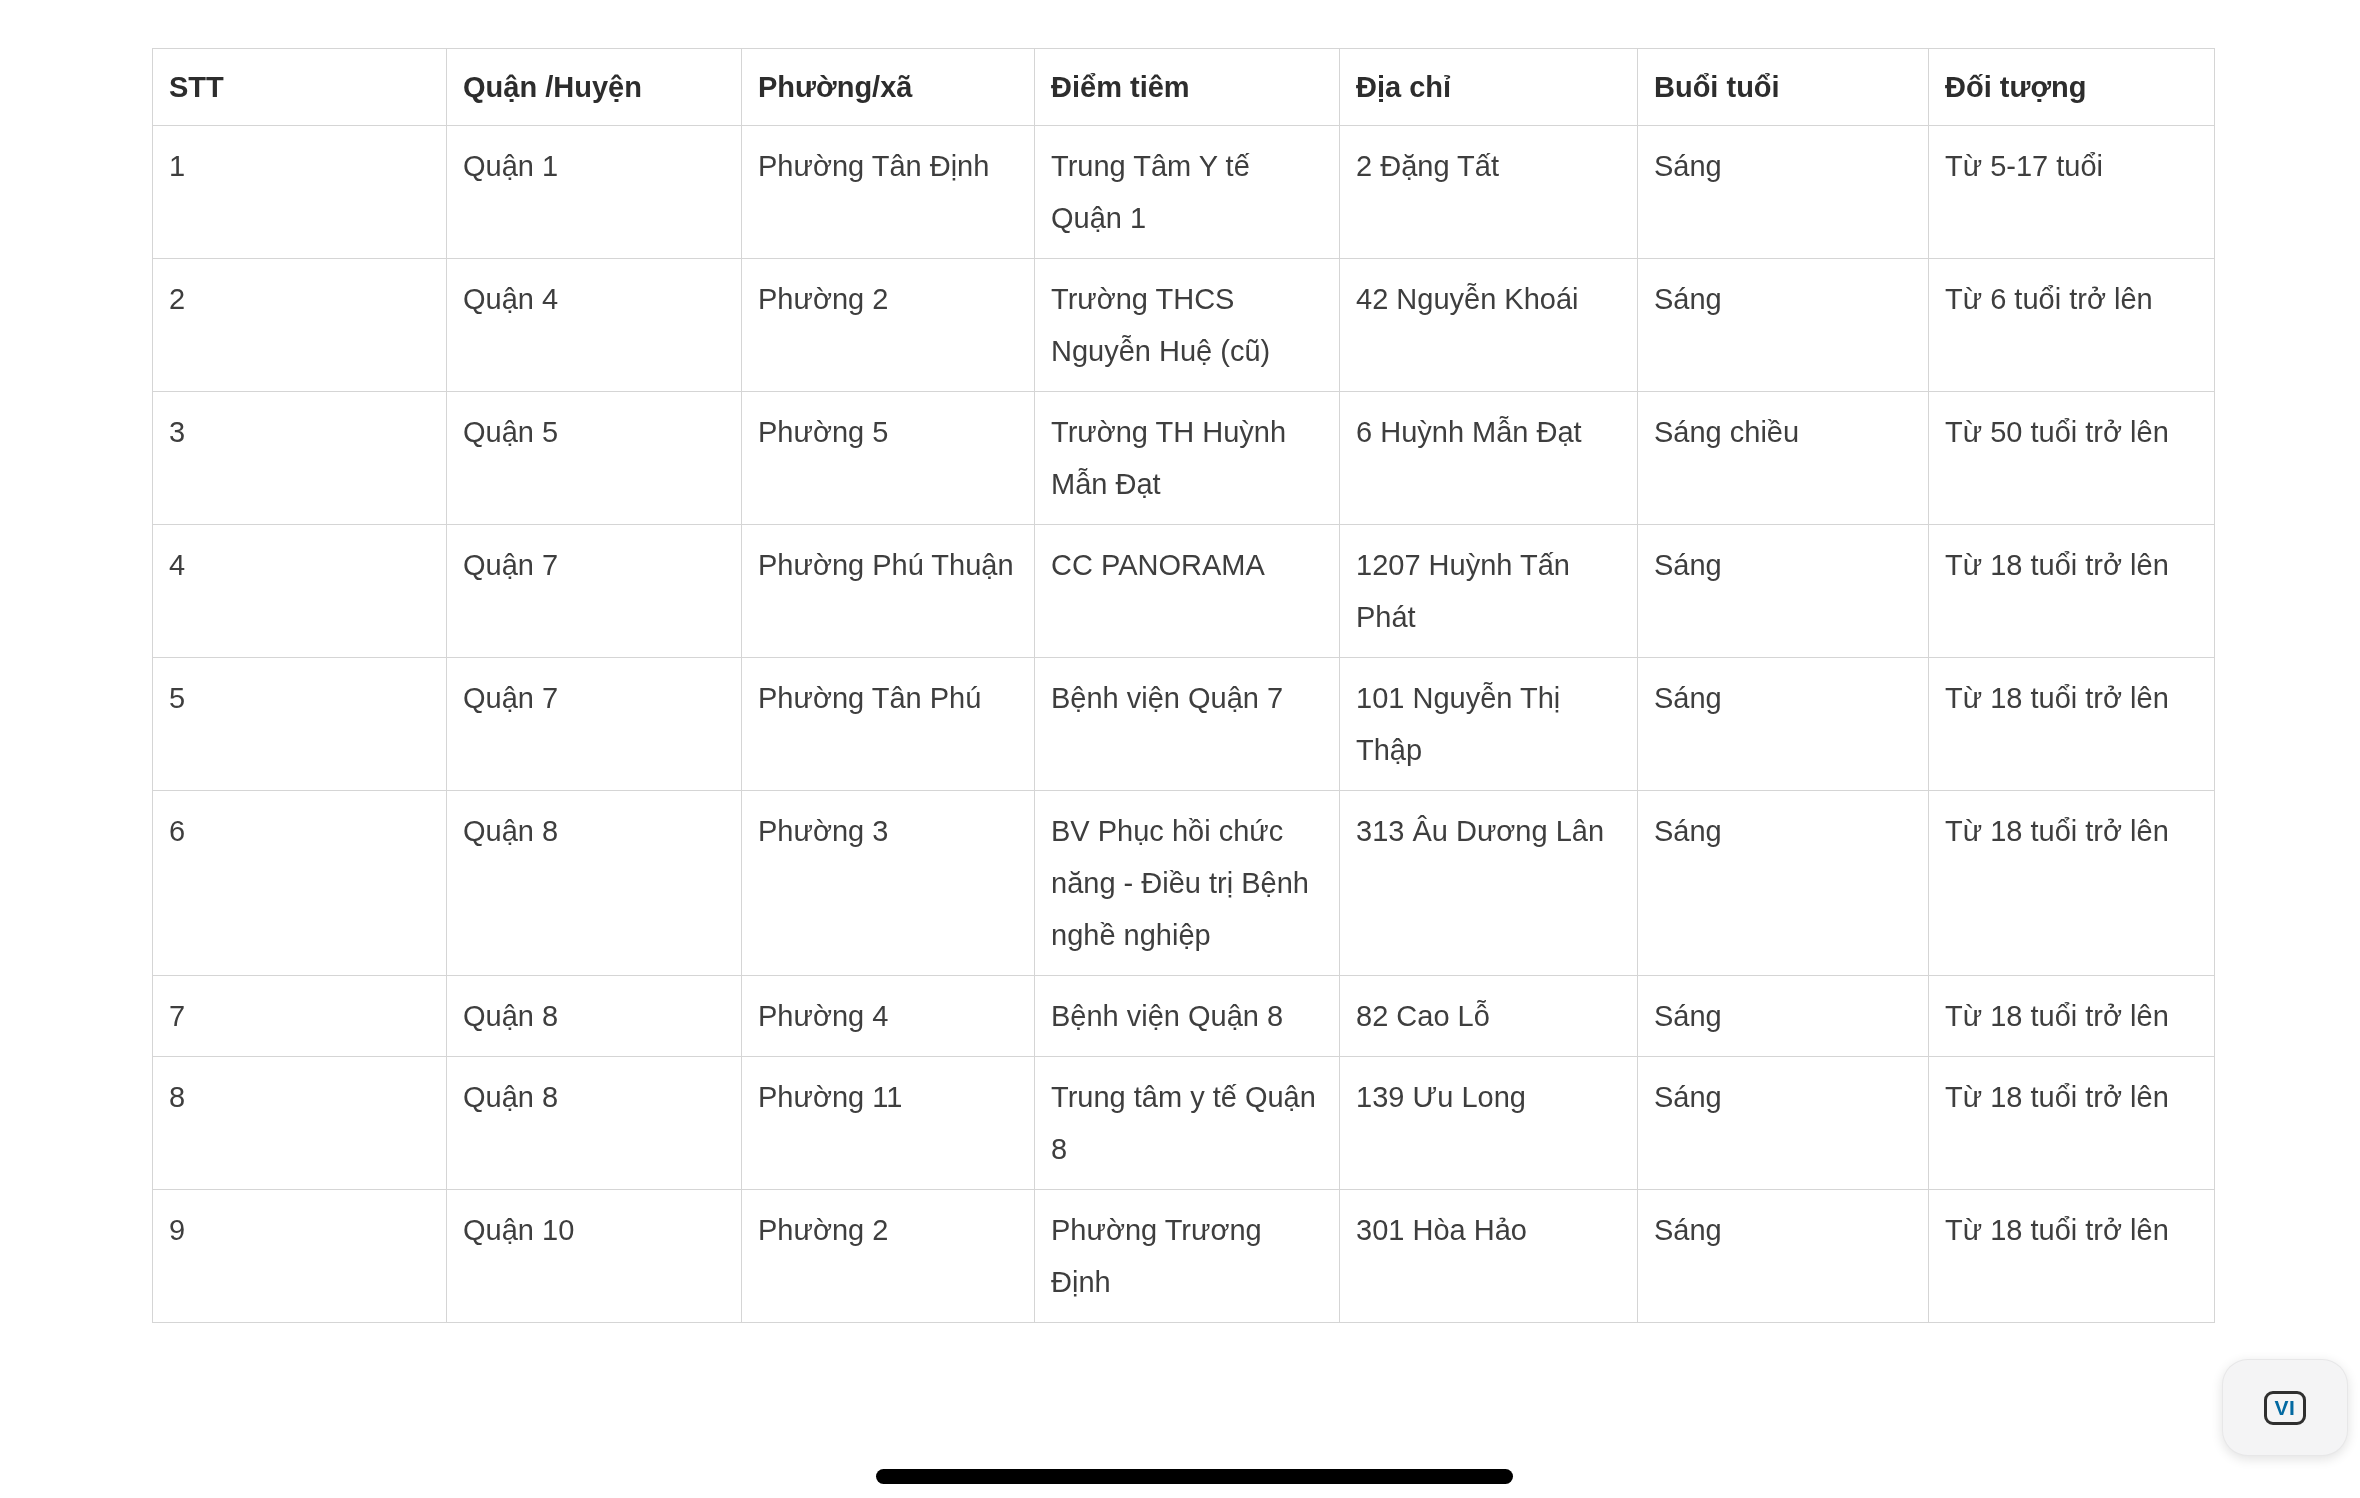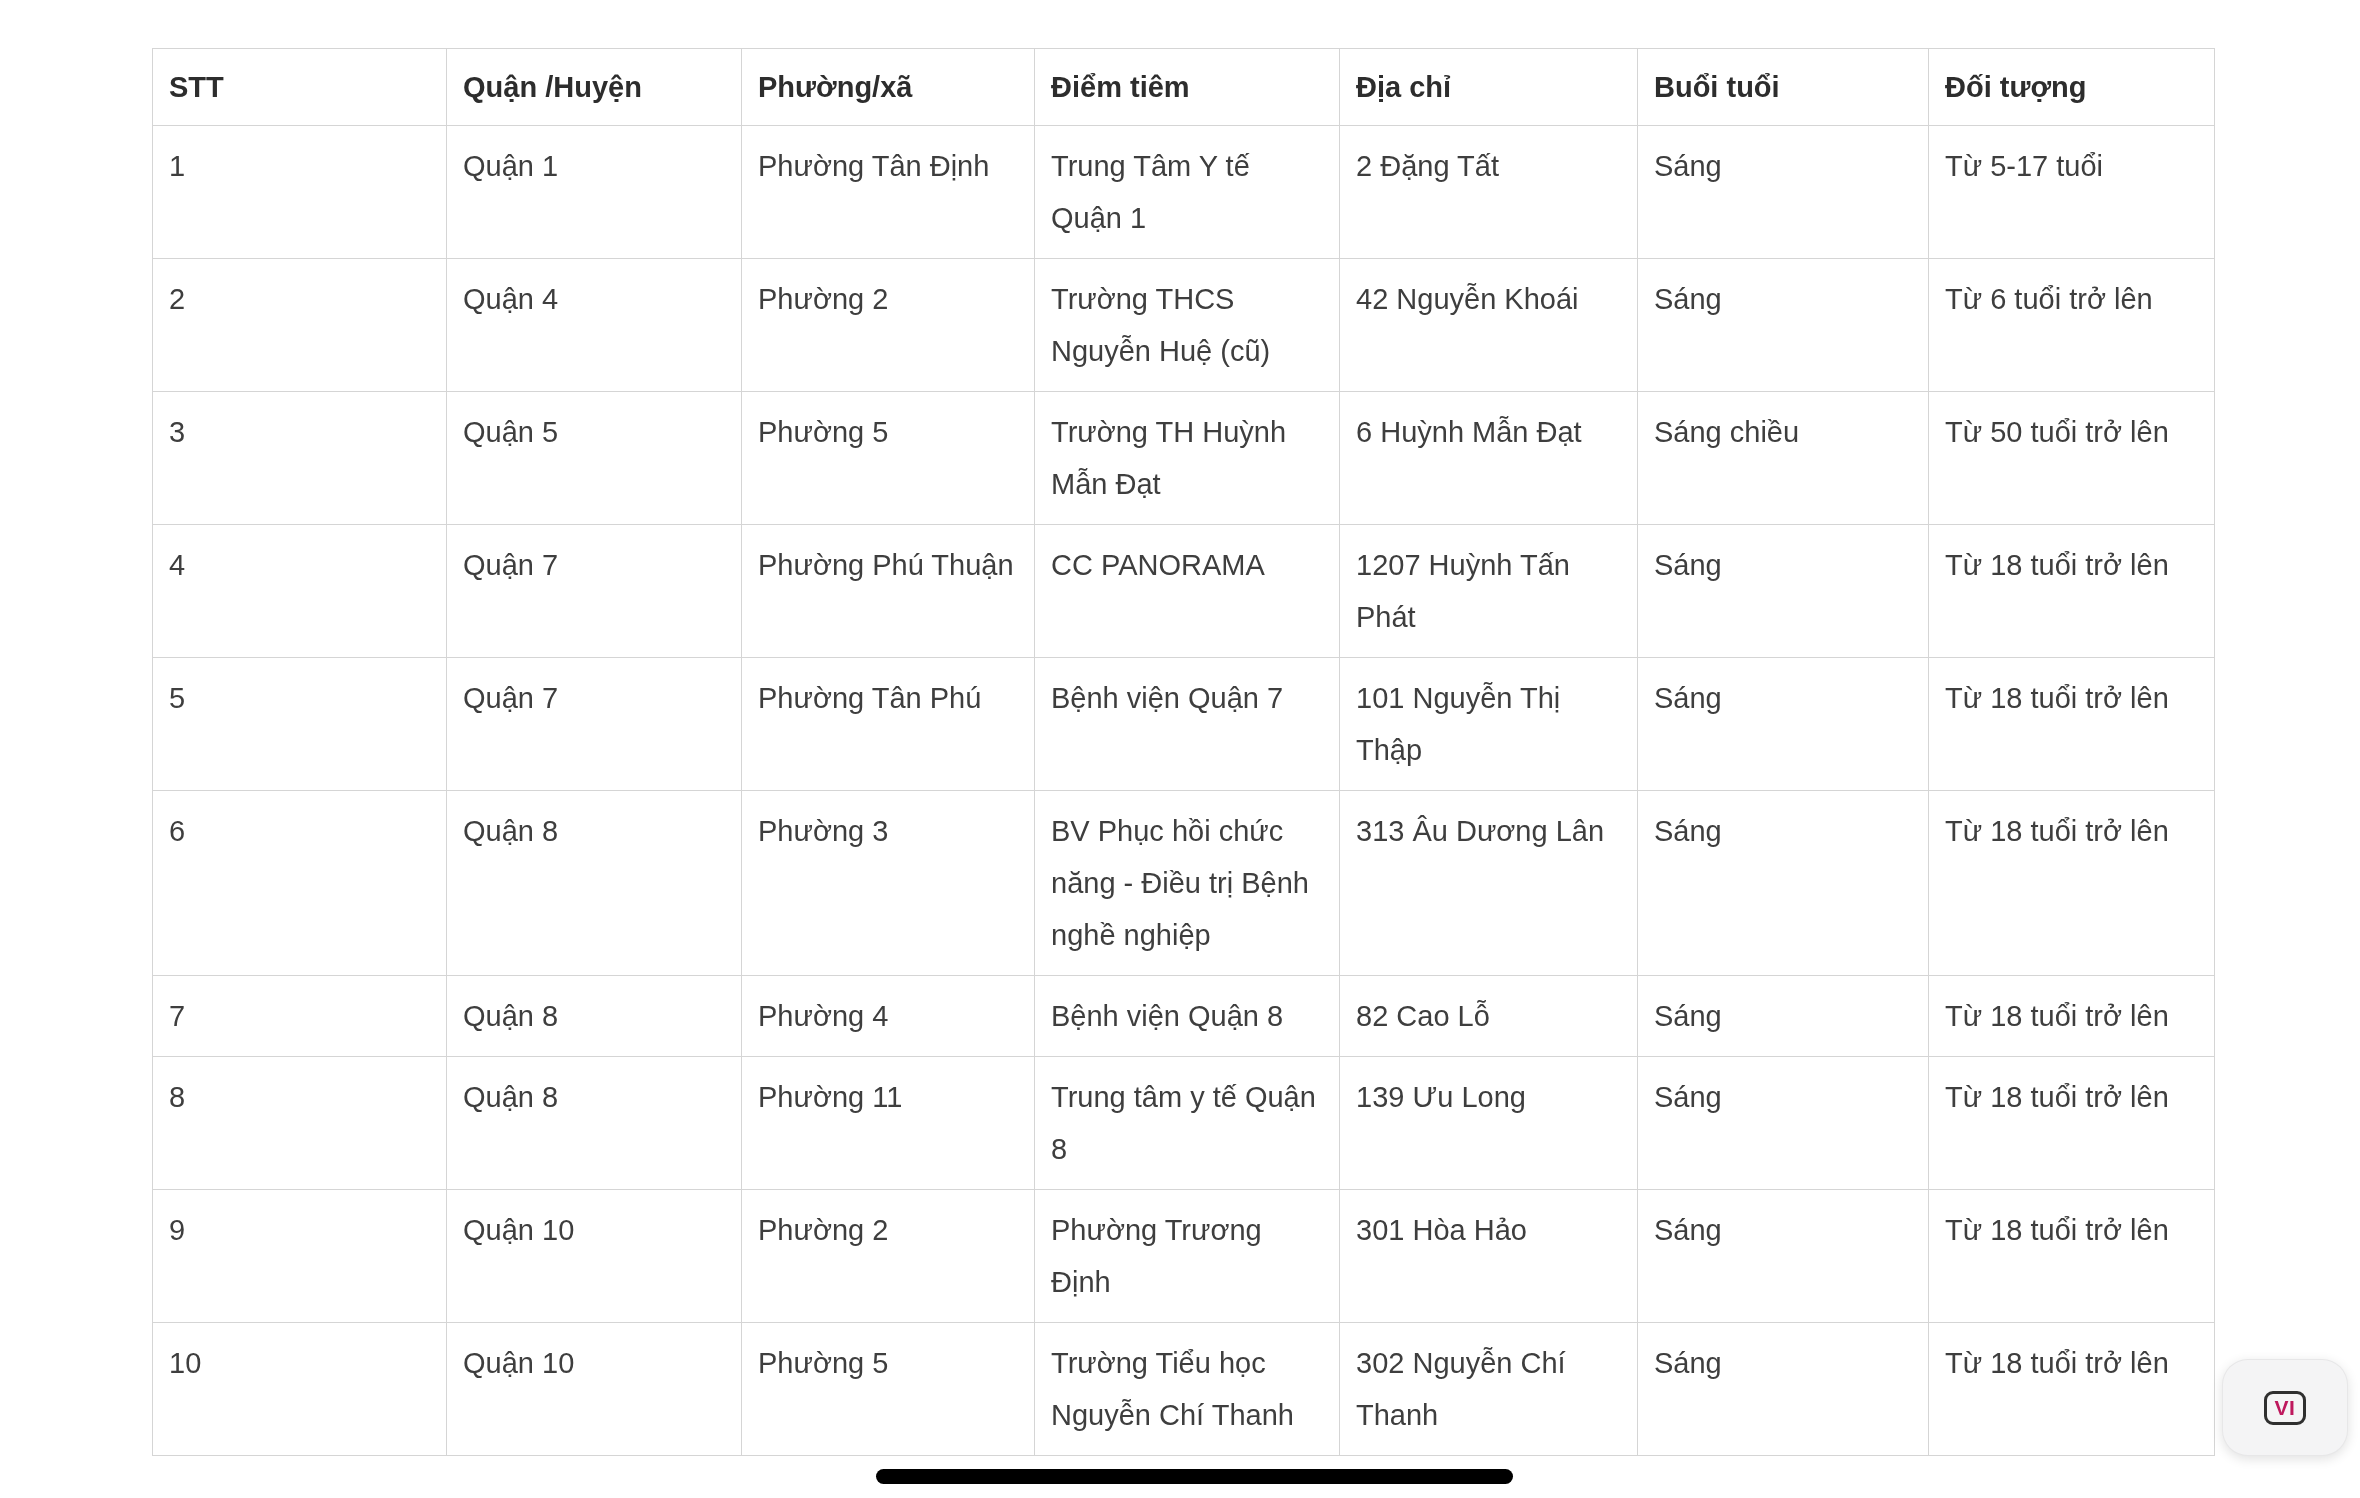--- a/index.html
+++ b/index.html
@@ -75,21 +75,21 @@
   }
   .lang-badge .glyph{
     display:inline-block;
     border:3px solid #2f2f2f;
     border-radius:9px;
     padding:0px 8px;
     font-size:21px;
     line-height:28px;
     font-weight:700;
     letter-spacing:0.5px;
-    color:#be185d;
+    color:#0369a1;
   }
 </style>
 </head>
 <body>
 
 <div class="table-wrap">
   <table class="vax">
     <colgroup>
       <col class="c0">
         <col class="c1">
@@ -185,29 +185,20 @@
         </tr>
         <tr>
           <td>9</td>
           <td>Quận 10</td>
           <td>Phường 2</td>
           <td>Phường Trương Định</td>
           <td>301 Hòa Hảo</td>
           <td>Sáng</td>
           <td>Từ 18 tuổi trở lên</td>
         </tr>
-        <tr>
-          <td>10</td>
-          <td>Quận 10</td>
-          <td>Phường 5</td>
-          <td>Trường Tiểu học Nguyễn Chí Thanh</td>
-          <td>302 Nguyễn Chí Thanh</td>
-          <td>Sáng</td>
-          <td>Từ 18 tuổi trở lên</td>
-        </tr>
       </tbody>
   </table>
 </div>
 
 <div class="home-indicator"></div>
 
 <div class="lang-badge">
   <span class="glyph">VI</span>
 </div>
 

